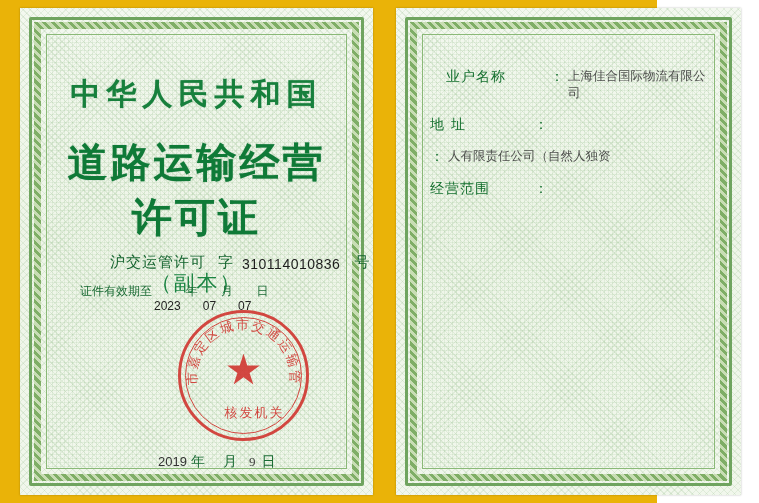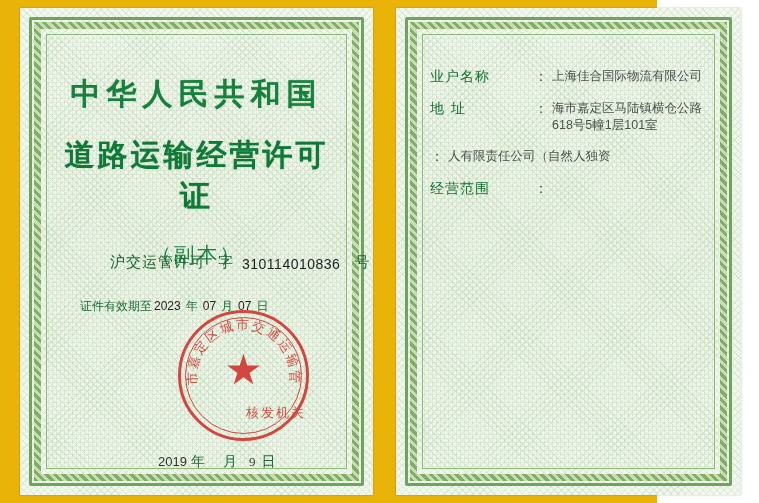--- a/index.html
+++ b/index.html
@@ -74,21 +74,21 @@
     font-family: "Liberation Serif", serif;
     font-size: 30px;
     font-weight: bold;
     letter-spacing: 6px;
     color: #17803c;
     text-shadow: 0 0 1px rgba(20,120,60,0.5);
   }
   .title-2 {
     margin-top: 20px;
     font-family: "Liberation Serif", serif;
-    font-size: 30px;
+    font-size: 40px;
     font-weight: bold;
     letter-spacing: 3px;
     color: #0f7a37;
     text-shadow: 0 0 1px rgba(15,110,50,0.6);
   }
   .title-3 {
     margin-top: 24px;
     font-family: "Liberation Serif", serif;
     font-size: 21px;
     letter-spacing: 2px;
@@ -118,21 +118,21 @@
     color: #1d1d1d;
     letter-spacing: 0.5px;
   }
   .cert-no-row .hao { margin-left: 14px; letter-spacing: 1px; }
 
   .valid-row {
     position: absolute;
     left: 30px;
     top: 245px;
     display: flex;
-    align-items: center;
+    align-items: flex-start;
     font-family: "Liberation Serif", serif;
     font-size: 12px;
     color: #1a6b34;
     white-space: nowrap;
   }
   .valid-row .val {
     font-family: "Liberation Sans", sans-serif;
     color: #222;
     font-size: 12px;
     margin: 16px 2px;
@@ -176,21 +176,21 @@
     fill: #d0312b;
     font-family: "Liberation Serif", serif;
     font-size: 13px;
     letter-spacing: 2px;
   }
   .seal .bottom-text {
     position: absolute;
     left: 0;
     right: 0;
     bottom: 16px;
-    text-align: right;
+    text-align: center;
     color: #d0312b;
     font-family: Liberation Mono, monospace;
     font-size: 13px;
     letter-spacing: 2px;
     margin-left: 22px;
   }
 
   .date-row {
     position: absolute;
     left: 108px;
@@ -246,21 +246,21 @@
     flex: 0 0 auto;
   }
   .field .f-value {
     font-family: "Liberation Sans", sans-serif;
     font-size: 12.5px;
     color: #2b2b2b;
     line-height: 17px;
     white-space: normal;
     opacity: 0.82;
   }
-  .field.first { margin-top: 26px; }
+  .field.first { margin-top: 26px; padding-left: 16px; }
 </style>
 </head>
 <body>
 
 <div class="doc">
 
   <div class="page page-left">
     <div class="border-outer"></div>
     <div class="border-mid"></div>
     <div class="border-inner"></div>
@@ -327,21 +327,20 @@
 
       <div class="field first">
         <span class="f-label">业户名称</span>
         <span class="colon">：</span>
         <span class="f-value">上海佳合国际物流有限公司</span>
       </div>
 
       <div class="field">
         <span class="f-label spaced">地址</span>
         <span class="colon">：</span>
-        <span class="f-value">海市嘉定区马陆镇横仓公路618号5幢1层101室</span>
       </div>
 
       <div class="field">
         <span class="colon">：</span>
         <span class="f-value">人有限责任公司（自然人独资</span>
       </div>
 
       <div class="field">
         <span class="f-label">经营范围</span>
         <span class="colon">：</span>

